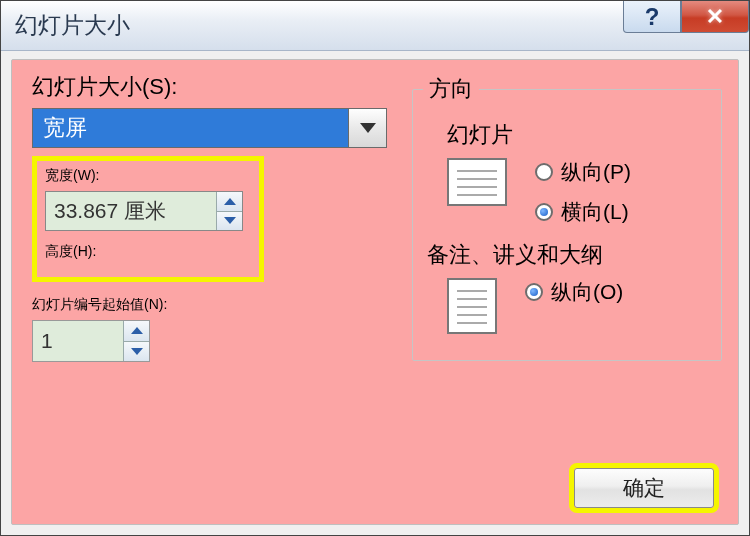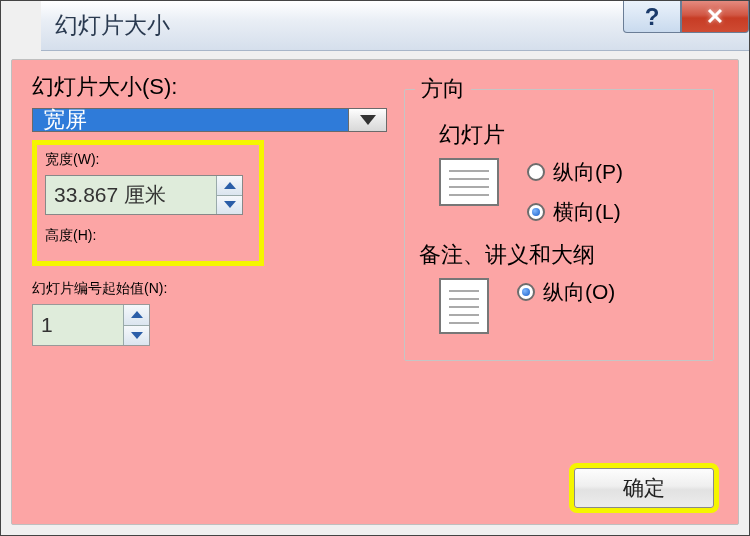--- a/index.html
+++ b/index.html
@@ -13,21 +13,20 @@
     height: 536px;
     overflow: hidden;
   }
   .window {
     width: 750px;
     height: 536px;
     background: #f0f0f0;
     border: 1px solid #444;
     box-shadow: 0 0 10px rgba(0,0,0,0.5);
     position: relative;
-    padding-left: 40px;
   }
   .titlebar {
     height: 50px;
     background: linear-gradient(to bottom, #ffffff 0%, #e9eef5 40%, #d5dfec 100%);
     border-bottom: 1px solid #a8b6c9;
     display: flex;
     align-items: center;
     padding-left: 14px;
     position: relative;
   }
@@ -76,33 +75,33 @@
     border: 1px solid #bfbfbf;
     border-radius: 2px;
   }
 
   .left-col {
     position: absolute;
     left: 20px; top: 12px; width: 370px;
   }
   .right-col {
     position: absolute;
-    left: 392px; top: 14px; width: 310px;
+    left: 400px; top: 14px; width: 310px;
   }
 
   .lbl {
     font-size: 22px;
     color: #000;
     margin-bottom: 6px;
     display: block;
   }
 
   .combo {
     width: 355px;
-    height: 24px;
+    height: 40px;
     display: flex;
     border: 1px solid #6a6a6a;
   }
   .combo-text {
     flex: 1;
     background: #2f7bd9;
     color: #fff;
     font-size: 22px;
     padding: 4px 10px;
     display: flex;

